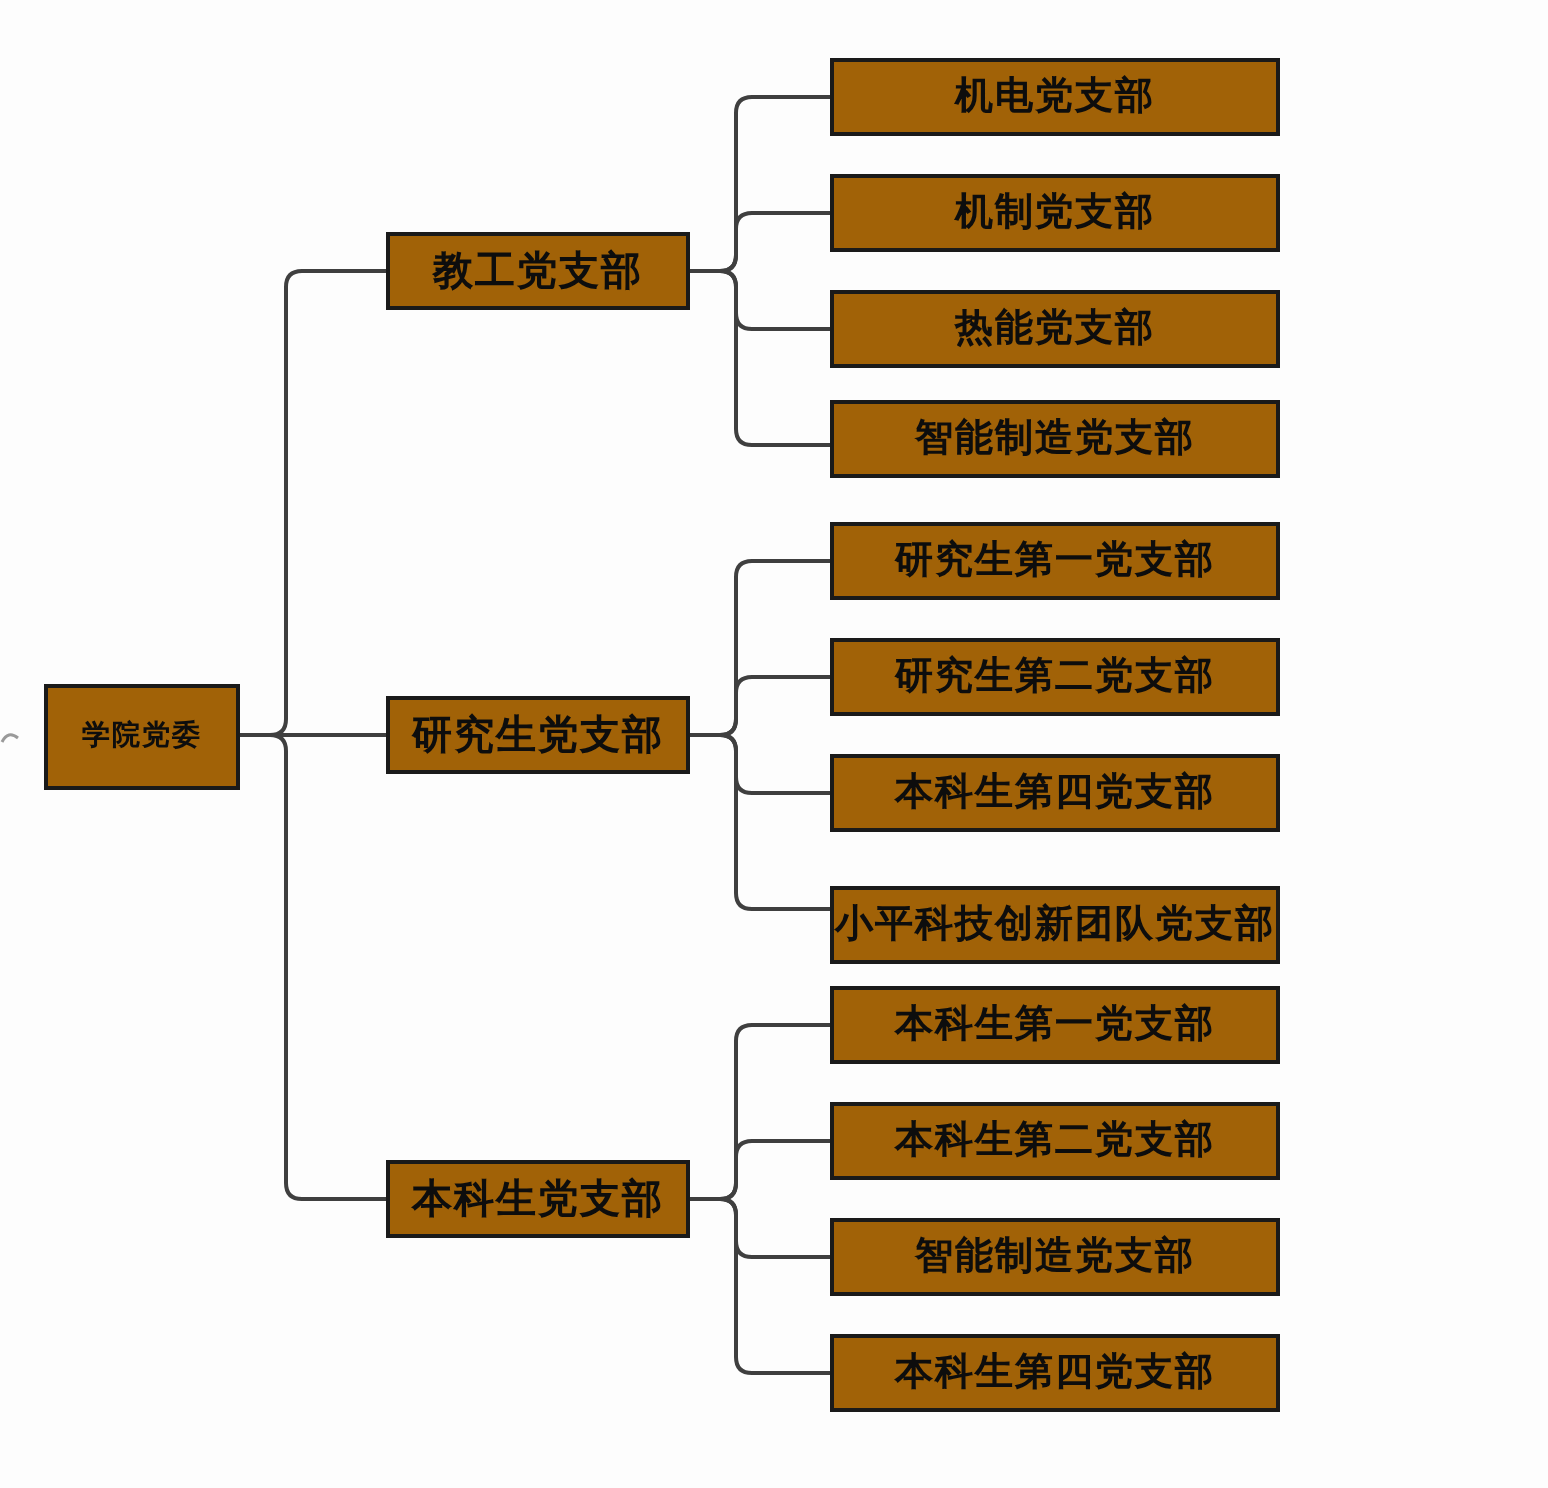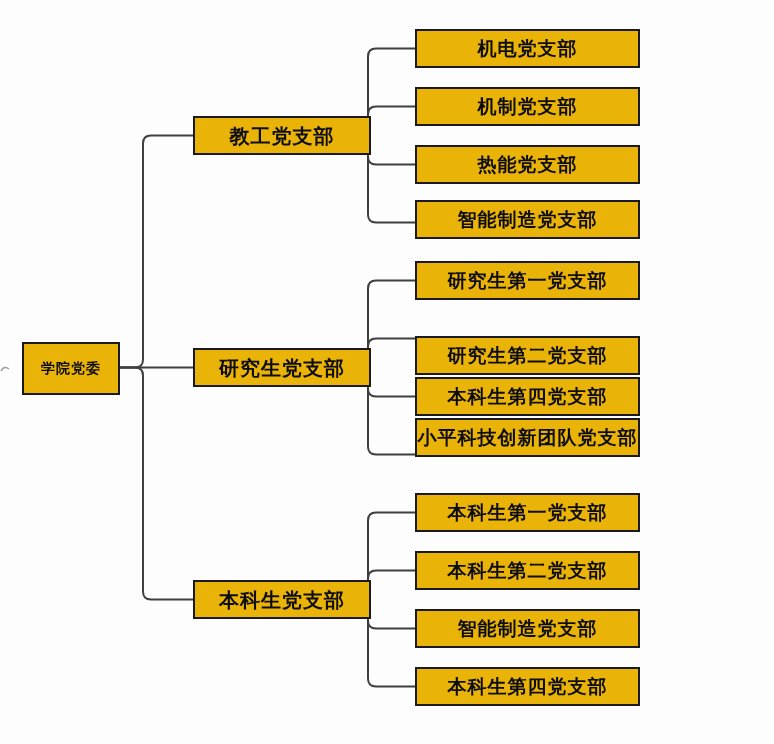--- a/index.html
+++ b/index.html
@@ -20,57 +20,57 @@
   .connector-layer {
     position: absolute;
     left: 0;
     top: 0;
     width: 774px;
     height: 744px;
   }
   .node {
     position: absolute;
     box-sizing: border-box;
-    background: #eab308;
+    background: #a16207;
     border: 2px solid #1a1a1a;
     display: flex;
     align-items: center;
     justify-content: center;
     font-weight: 700;
     color: #0d0d0d;
     letter-spacing: 1px;
     white-space: nowrap;
     line-height: 1;
   }
   .root-node {
     left: 22px; top: 342px;
     width: 98px; height: 53px;
     font-size: 14px;
   }
   .branch-node {
     left: 193px;
-    width: 178px; height: 39px;
+    width: 152px; height: 39px;
     font-size: 20px;
   }
   .branch-1 { top: 116px; }
   .branch-2 { top: 348px; }
   .branch-3 { top: 580px; }
   .leaf-node {
     left: 415px;
     width: 225px; height: 39px;
     font-size: 19px;
   }
   .leaf-1  { top: 29px;  }
   .leaf-2  { top: 87px;  }
   .leaf-3  { top: 145px; }
   .leaf-4  { top: 200px; }
   .leaf-5  { top: 261px; }
-  .leaf-6  { top: 336px; }
+  .leaf-6  { top: 319px; }
   .leaf-7  { top: 377px; }
-  .leaf-8  { top: 418px; justify-content: center; }
+  .leaf-8  { top: 443px; justify-content: center; }
   .leaf-9  { top: 493px; }
   .leaf-10 { top: 551px; }
   .leaf-11 { top: 609px; }
   .leaf-12 { top: 667px; }
   .connector {
     fill: none;
     stroke: #3f3f3f;
     stroke-width: 2;
   }
   .artifact {

